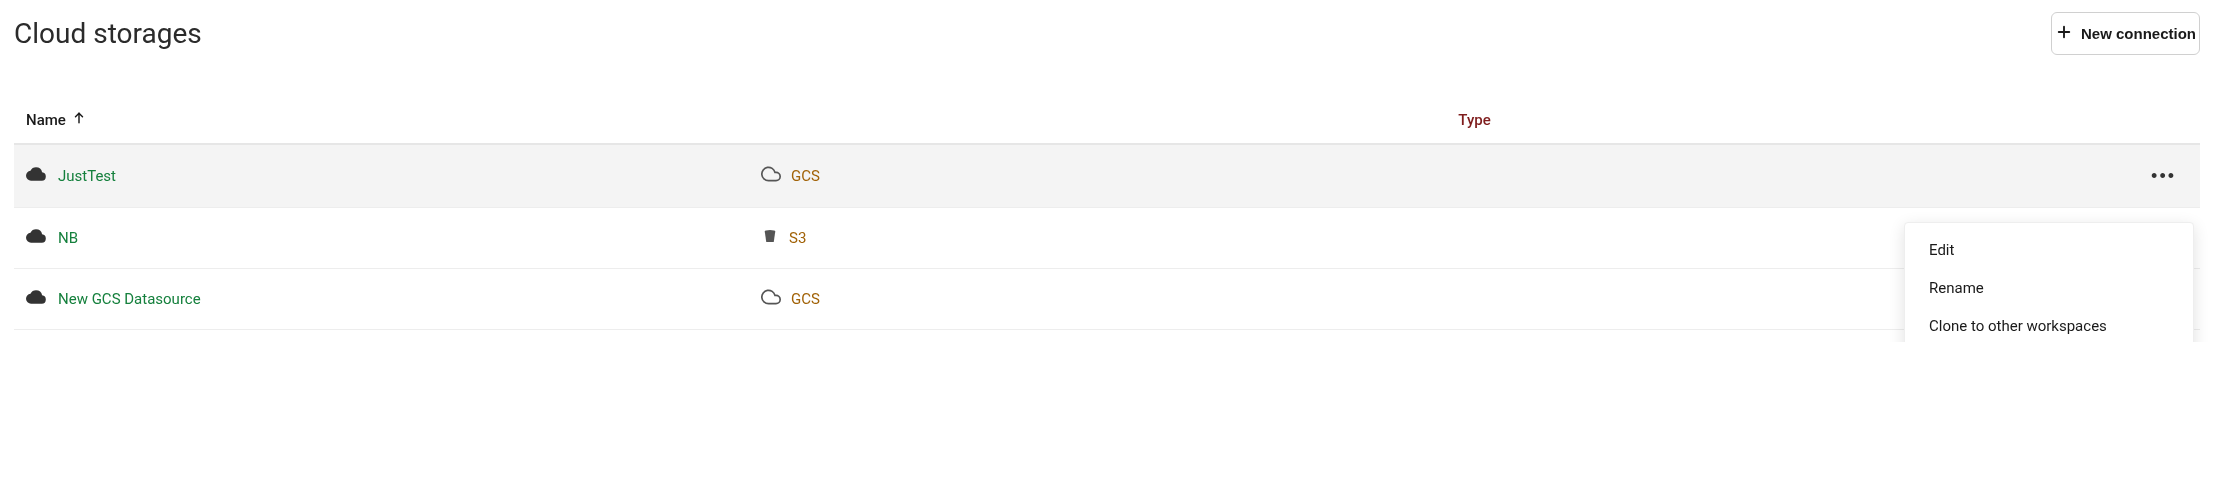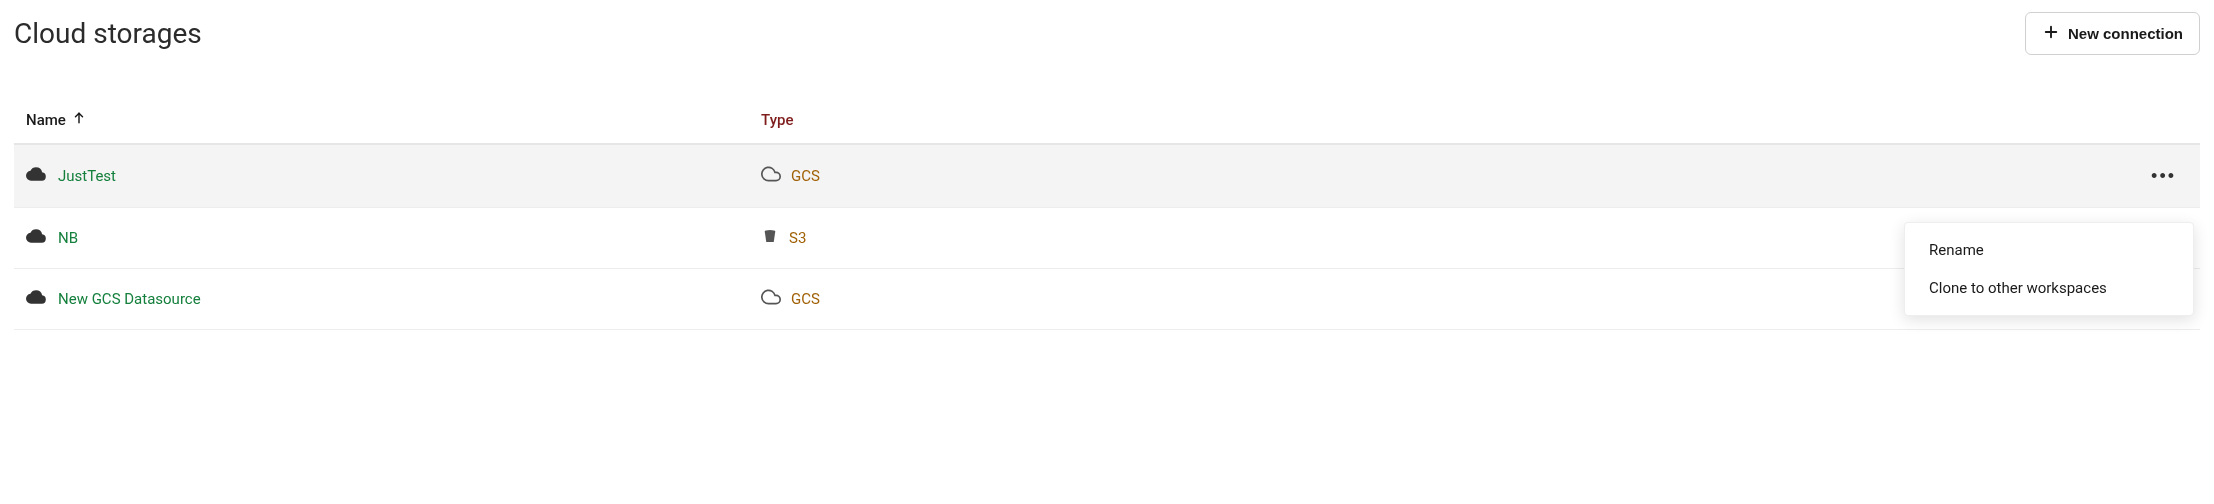--- a/index.html
+++ b/index.html
@@ -24,37 +24,38 @@
       font-weight: 400;
       color: #2b2b2b;
     }
     .new-conn-btn {
       display: flex;
       align-items: center;
       gap: 8px;
       border: 1px solid #d0d0d0;
       background: #fff;
       border-radius: 6px;
-      padding: 10px 16px;
+      padding: 10px 3px;
       font-size: 15px;
       font-weight: 600;
       color: #1a1a1a;
       cursor: pointer;
     }
     .new-conn-btn svg {
       width: 18px;
       height: 18px;
     }
     .table-container {
       width: 100%;
     }
     .table-header {
       display: flex;
       padding: 8px 12px 14px 12px;
       border-bottom: 2px solid #e6e6e6;
+      text-align: center;
     }
     .col-name {
       width: 34%;
       display: flex;
       align-items: center;
       gap: 6px;
       font-size: 15px;
       font-weight: 500;
       color: #1a1a1a;
       cursor: pointer;
@@ -242,17 +243,18 @@
               <path d="M18 10h-1.26A8 8 0 1 0 9 20h9a5 5 0 0 0 0-10z"></path>
             </svg>
         </span>
         <span>GCS</span>
       </div>
       <div class="actions-cell"></div>
     </div>
   </div>
 
   <div class="context-menu">
+    <div class="context-menu-item">Edit</div>
     <div class="context-menu-item">Rename</div>
     <div class="context-menu-item">Clone to other workspaces</div>
   </div>
 
 </div>
 
 </body></html>

